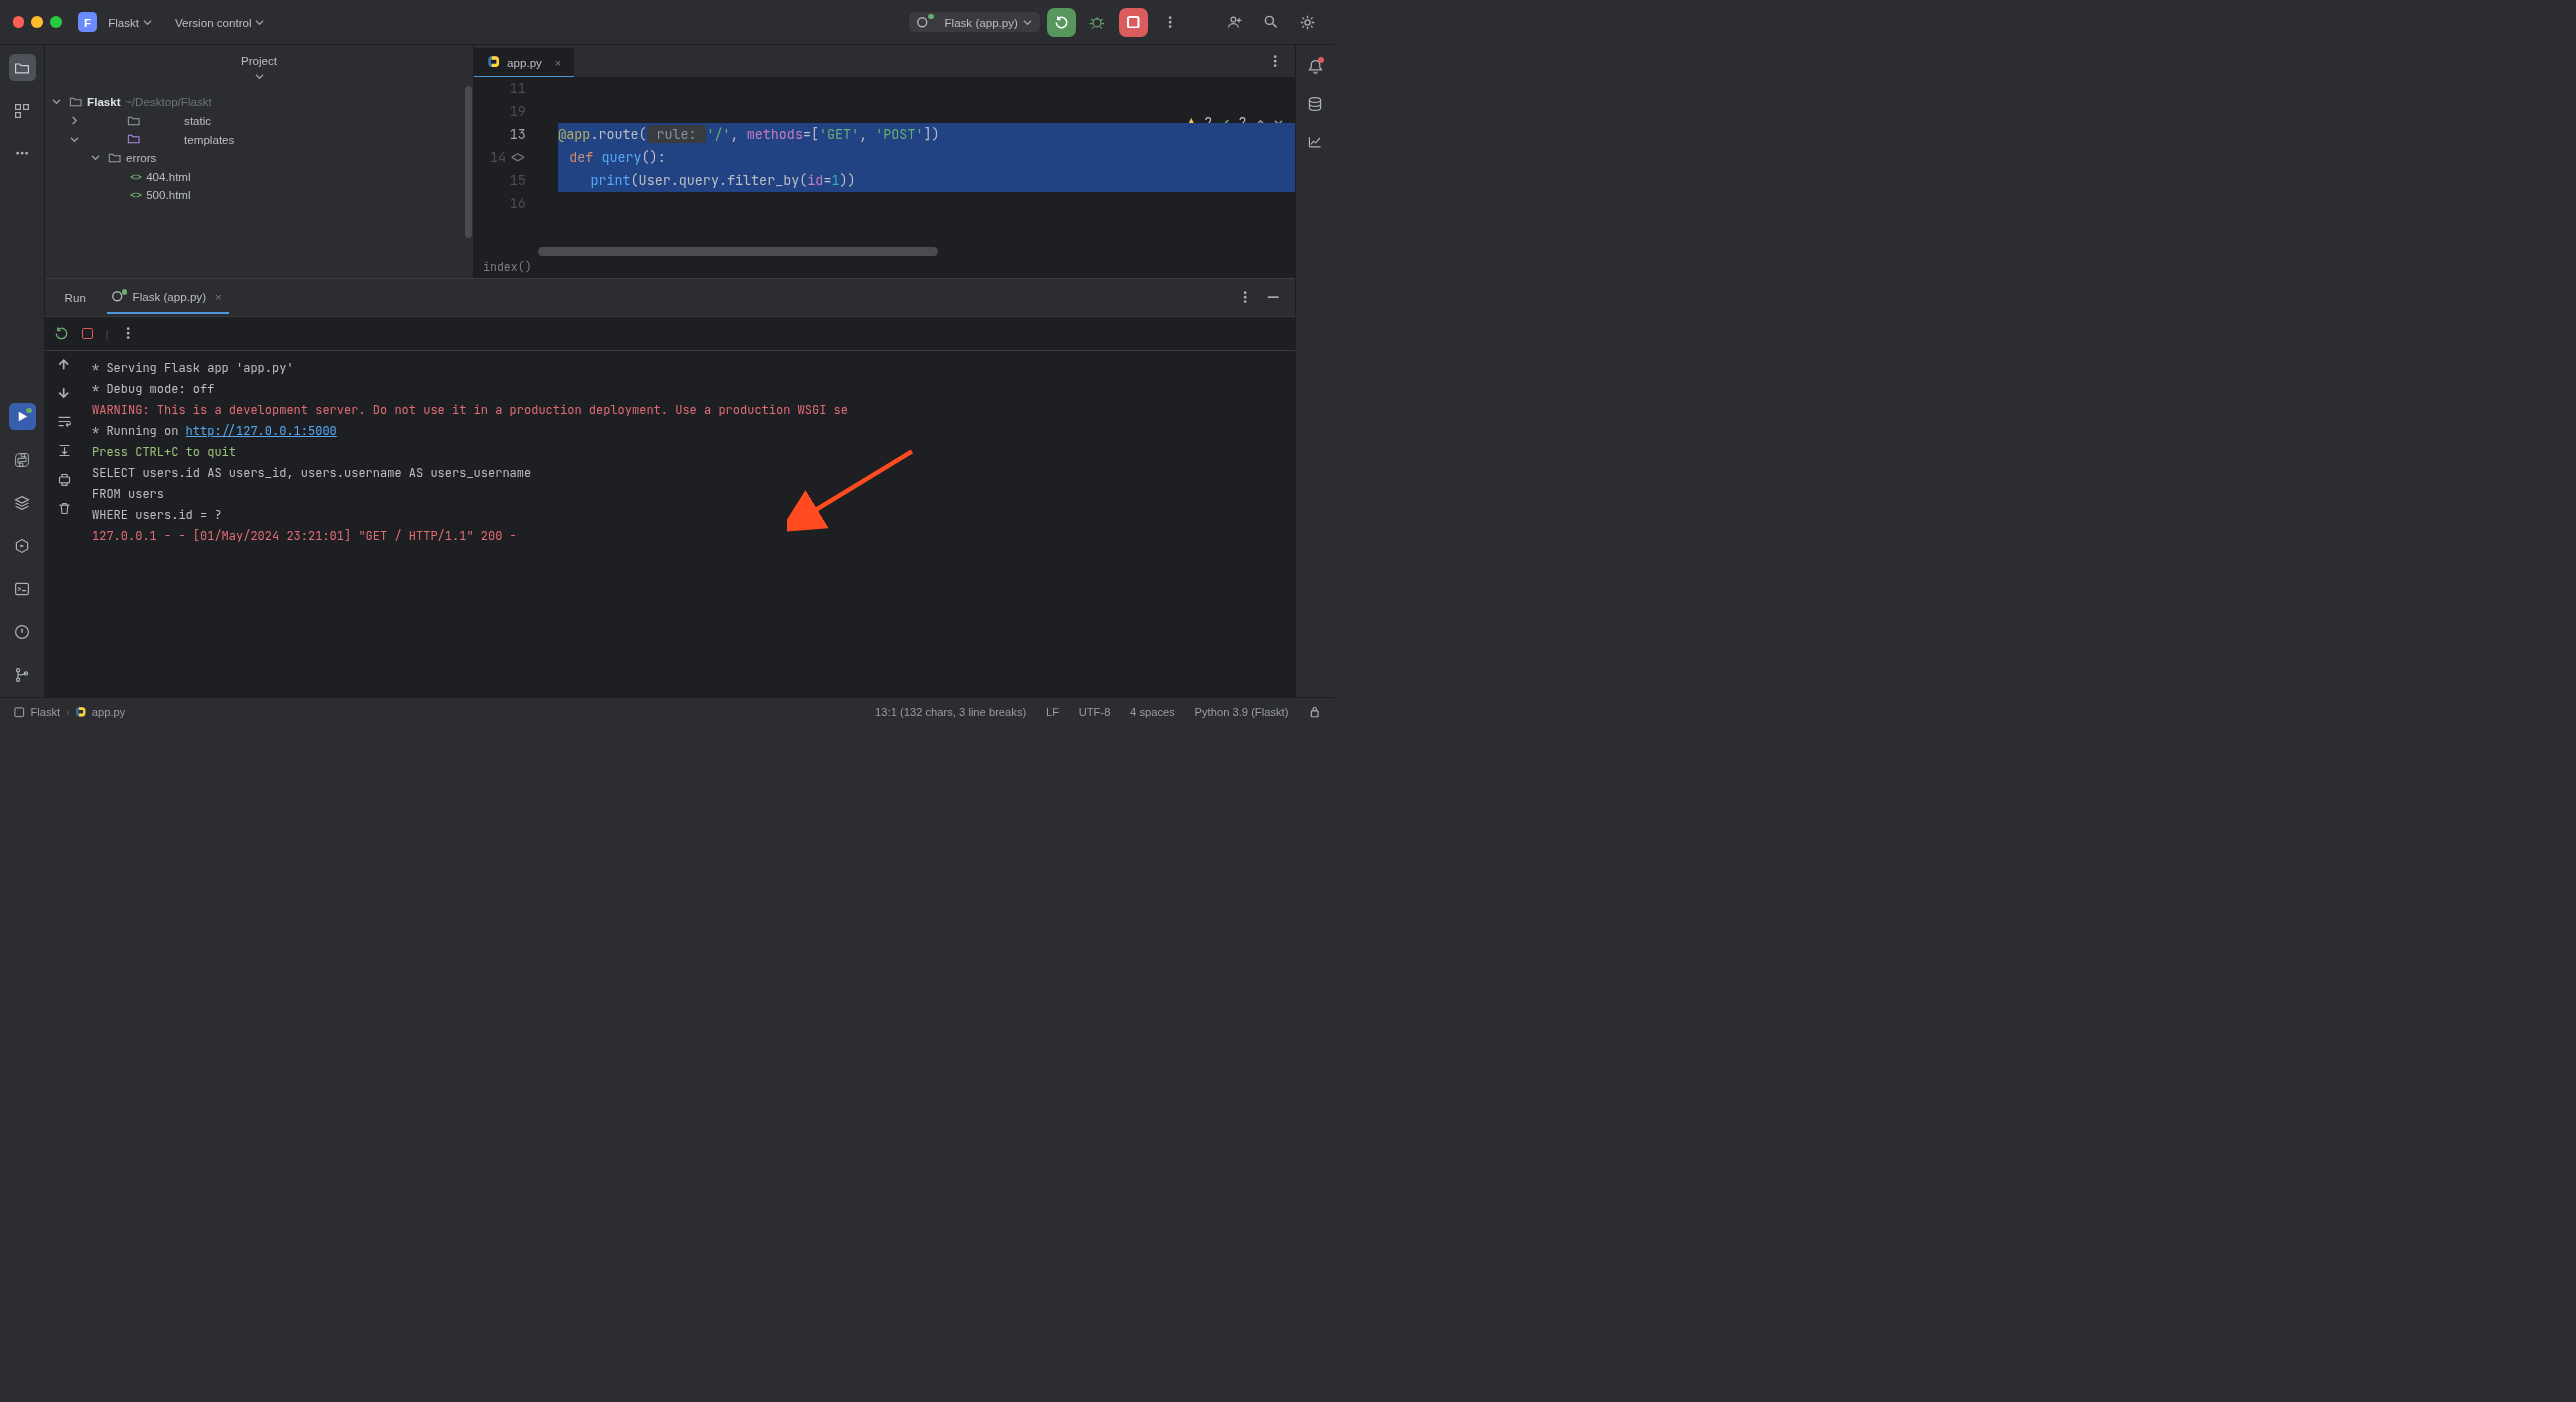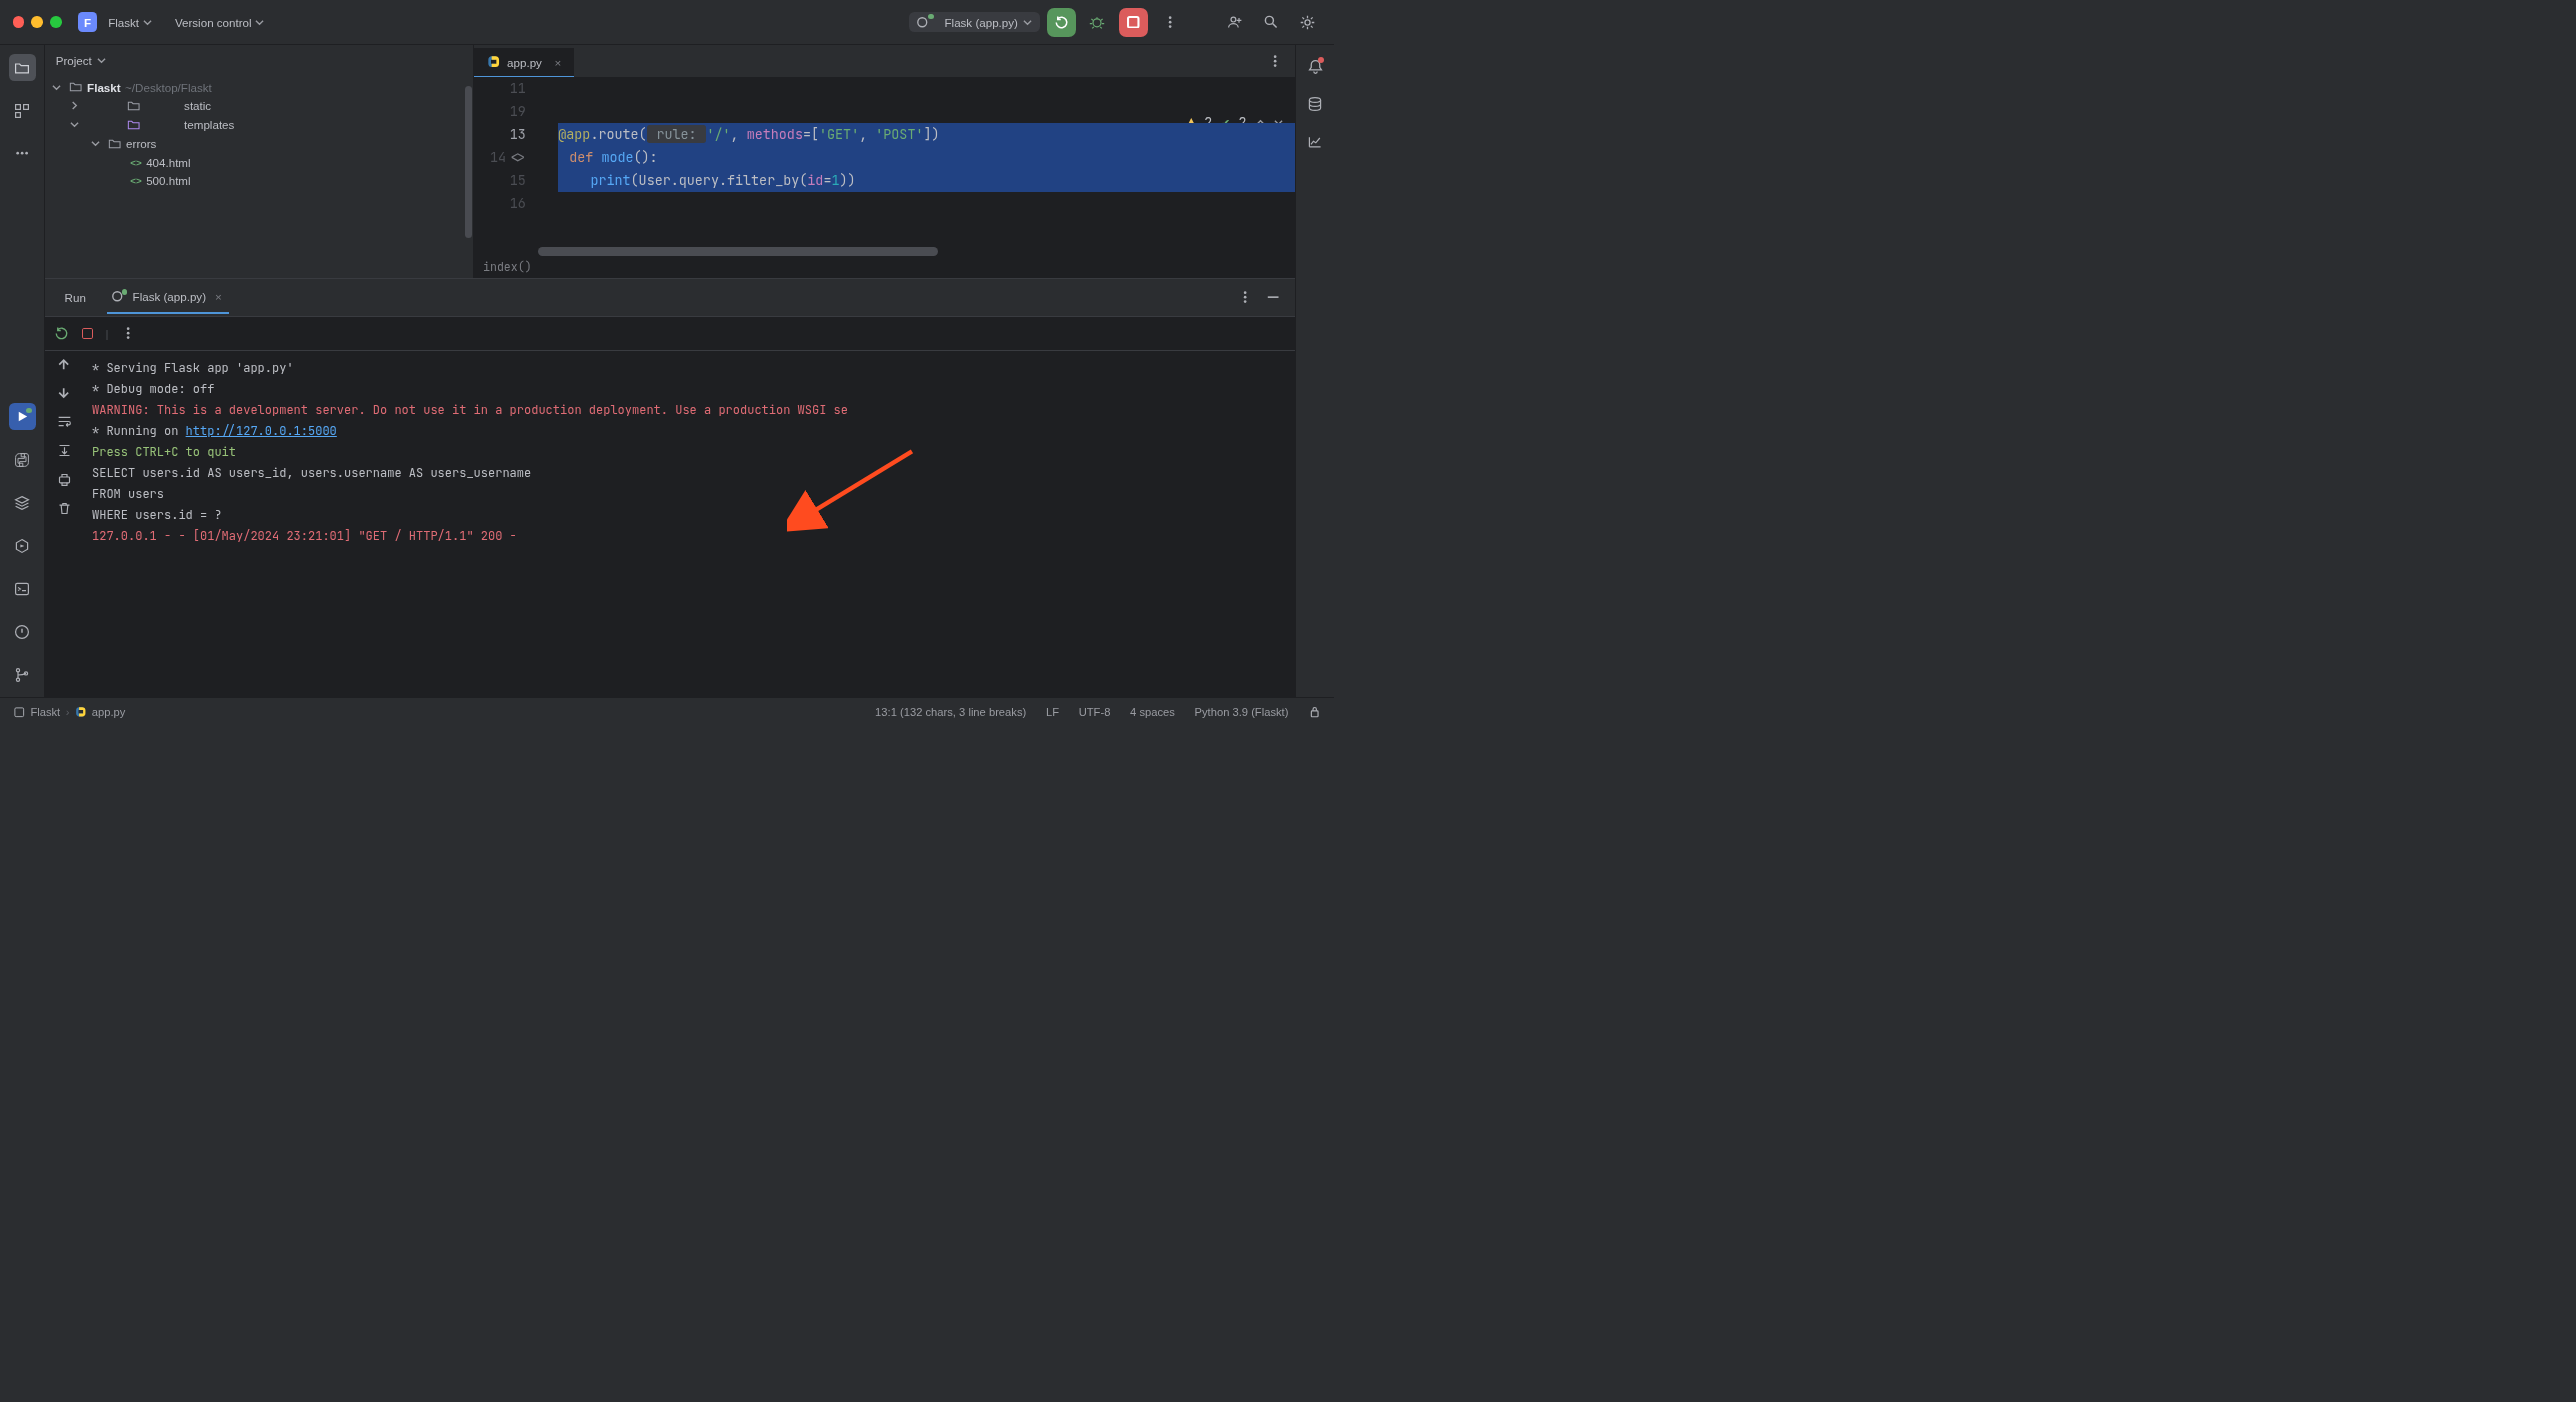--- a/index.html
+++ b/index.html
@@ -39,21 +39,21 @@
 .main-layout{ display:flex; height:calc(100% - 45px - 29px); }
 .left-bar{ width:45px; background:#2b2d30; border-right:0.9px solid #1e1f22; display:flex; flex-direction:column; align-items:center; padding-top:9px; gap:16px;}
 .left-bar-bottom{margin-top:auto; margin-bottom:9px; display:flex; flex-direction:column; gap:16px; align-items:center;}
 .left-ic{ width:27px;height:27px;display:flex;align-items:center;justify-content:center;border-radius:5.4px;color:#aeb0b6;}
 .left-ic.active{background:#4e5157;color:#cdd0d6;}
 .left-ic.run-active{background:#375fad;}
 
 .center{ flex:1; display:flex; flex-direction:column; min-width:0;}
 .top-area{ display:flex; height:233px; min-height:0;}
 .project-panel{ width:429px; background:#2b2d30; border-right:0.9px solid #1e1f22; display:flex; flex-direction:column; position:relative;}
-.pp-head{ padding:9px 10.7px; font-weight:500; display:flex; align-items:center; gap:5.4px;}
+.pp-head{ padding:9px 10.7px; font-weight:500; display:flex; align-items:center; gap:5.4px;flex-direction:column;}
 .tree{ padding:1.8px 7.2px; overflow:auto;}
 .tree-row{ display:flex; align-items:center; gap:4.5px; padding:2.7px 0; white-space:nowrap;}
 .tree-row .chev{width:12.5px;display:inline-flex;}
 .tree-row.indent1{padding-left:18px;gap:44px;} .tree-row.indent2{padding-left:39px;} .tree-row.indent3{padding-left:61px;}
 .folder-ic{color:#9da0a8;} .folder-ic.purple{color:#af8af1;}
 .file-tag{color:#6aab73;font-size:9.8px;font-weight:600;}
 .proj-scroll{position:absolute;right:0.9px;top:41px;width:7.2px;height:152px;background:#494b51;border-radius:3.6px;}
 
 .editor-panel{ flex:1; display:flex; flex-direction:column; min-width:0; background:#1e1f22;}
 .ed-tabs{ height:32px; display:flex; align-items:flex-end; background:#2b2d30; position:relative;}
@@ -348,21 +348,21 @@
             <div class="gutter-row">19</div>
             <div class="gutter-row current">13</div>
             <div class="gutter-row"><span>14</span><span class="gut-angle">&lt;&gt;</span></div>
             <div class="gutter-row">15</div>
             <div class="gutter-row">16</div>
           </div>
           <div class="code">
             <div class="code-row"></div>
             <div class="code-row"></div>
             <div class="code-row sel"><span class="at">@app</span><span>.route(</span><span style="background:#393b40;border-radius:2.7px;padding:0 1.8px"><span class="param"> rule: </span></span><span class="str">'/'</span><span>, </span><span class="id">methods</span><span>=[</span><span class="str">'GET'</span><span>, </span><span class="str">'POST'</span><span>])</span></div>
-            <div class="code-row sel"><span class="kw">def </span><span class="fn">mode</span><span>():</span></div>
+            <div class="code-row sel"><span class="kw">def </span><span class="fn">query</span><span>():</span></div>
             <div class="code-row sel"><span>    </span><span class="fn">print</span><span>(User.query.filter_by(</span><span class="id">id</span><span>=</span><span class="num">1</span><span>))</span></div>
             <div class="code-row"></div>
             <div class="code-scroll">
                 <div class="code-scroll-thumb"></div>
               </div>
           </div>
         </div>
         <div class="breadcrumb">index()</div>
       </div>
     </div>

